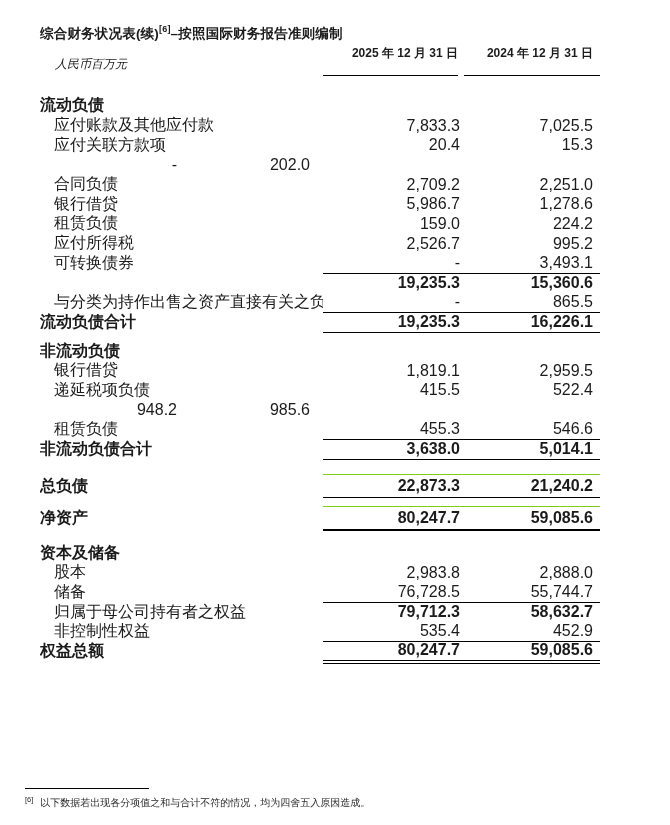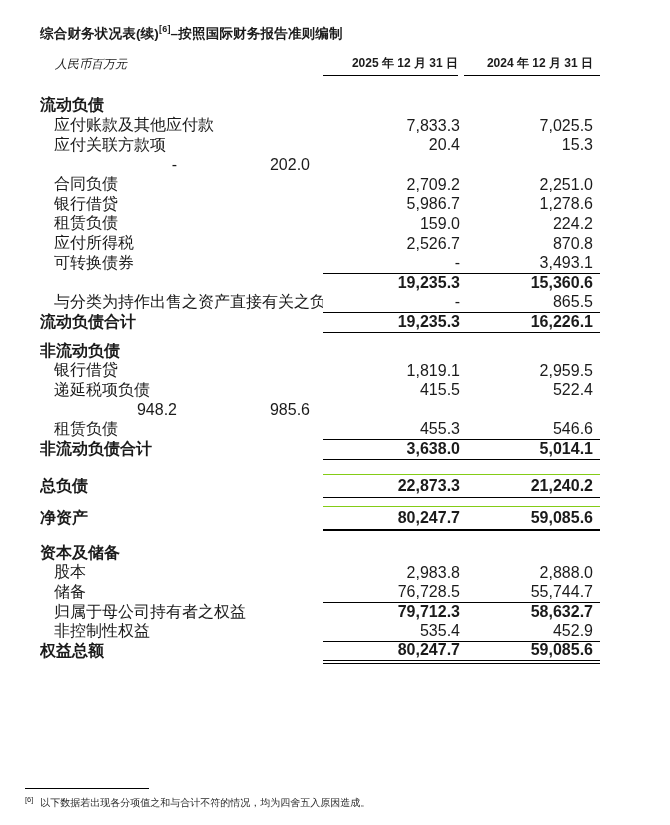--- a/index.html
+++ b/index.html
@@ -12,21 +12,21 @@
 
   .title{font-size:13.5px;font-weight:bold;letter-spacing:.2px;height:18px;white-space:nowrap;}
   .title sup{font-size:9px;vertical-align:super;}
 
   .sp12{height:12px;}.sp20{height:20px;}.sp9{height:9px;}
   .sp16{height:16px;}.sp11{height:11px;}.sp14{height:14px;}
 
   .hdr-row{display:flex;align-items:flex-end;height:22px;font-size:12px;}
   .unit{flex:1;font-style:italic;padding-left:15px;padding-bottom:3px;font-size:12px;}
   .hdr-vals{width:277px;display:flex;}
-  .hdr-c1{width:135px;text-align:right;font-weight:bold;border-bottom:1.5px solid #000;padding-bottom:3px;white-space:nowrap;}
+  .hdr-c1{width:135px;text-align:right;font-weight:bold;border-bottom:1.5px solid #000;padding-bottom:13px;white-space:nowrap;}
   .hdr-c2{width:129px;margin-left:6px;text-align:right;font-weight:bold;border-bottom:1.5px solid #000;padding-bottom:3px;padding-right:7px;white-space:nowrap;}
 
   .row{display:flex;align-items:center;height:19.7px;font-size:16px;}
   .row .label{flex:1;white-space:nowrap;overflow:hidden;}
   .row.item .label{padding-left:14px;}
   .row.sect .label,.row.total .label{font-weight:bold;}
   .vals{width:277px;height:100%;display:flex;align-items:center;}
   .c1{width:137px;text-align:right;white-space:nowrap;}
   .c2{width:140px;text-align:right;padding-right:7px;box-sizing:border-box;white-space:nowrap;}
   .boldvals .c1,.boldvals .c2,.total .c1,.total .c2{font-weight:bold;}
@@ -106,21 +106,21 @@
     <span class="label">租赁负债</span>
     <span class="vals">
         <span class="c1">159.0</span>
         <span class="c2">224.2</span>
       </span>
   </div>
   <div class="row item">
     <span class="label">应付所得税</span>
     <span class="vals">
         <span class="c1">2,526.7</span>
-        <span class="c2">870.8</span>
+        <span class="c2">995.2</span>
       </span>
   </div>
   <div class="row item lb">
     <span class="label">可转换债券</span>
     <span class="vals">
         <span class="c1">-</span>
         <span class="c2">3,493.1</span>
       </span>
   </div>
   <div class="row item boldvals">

